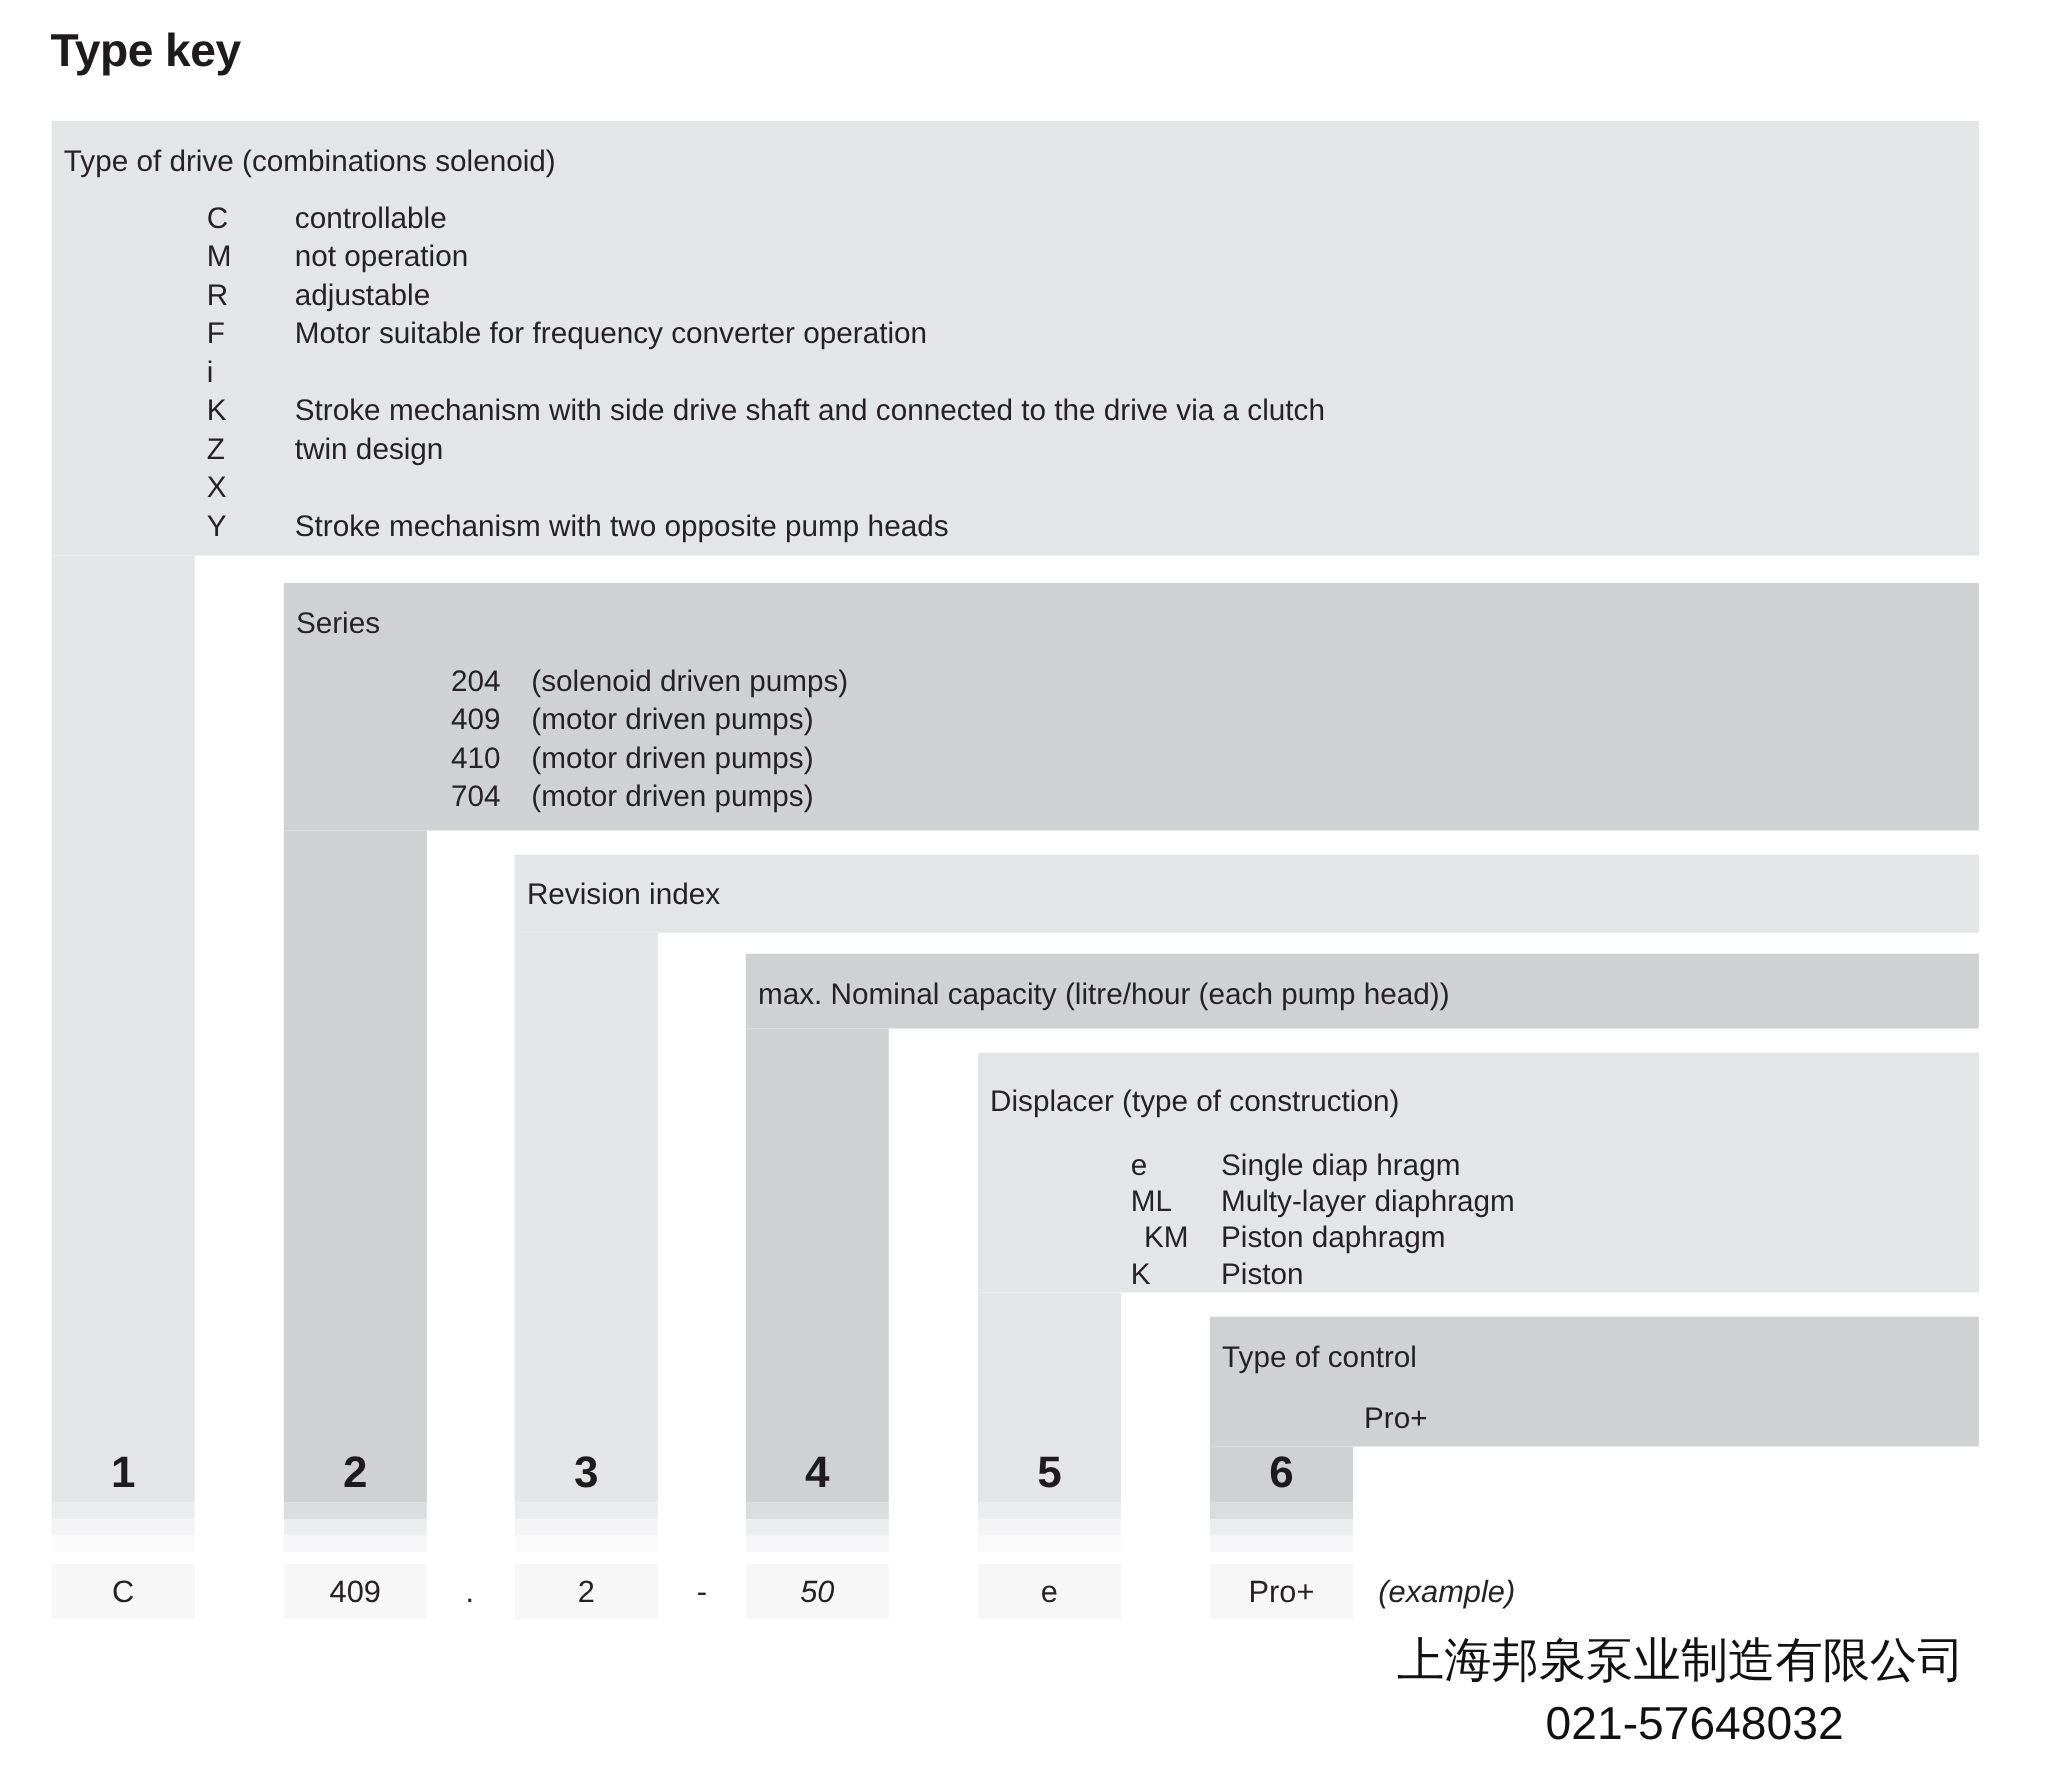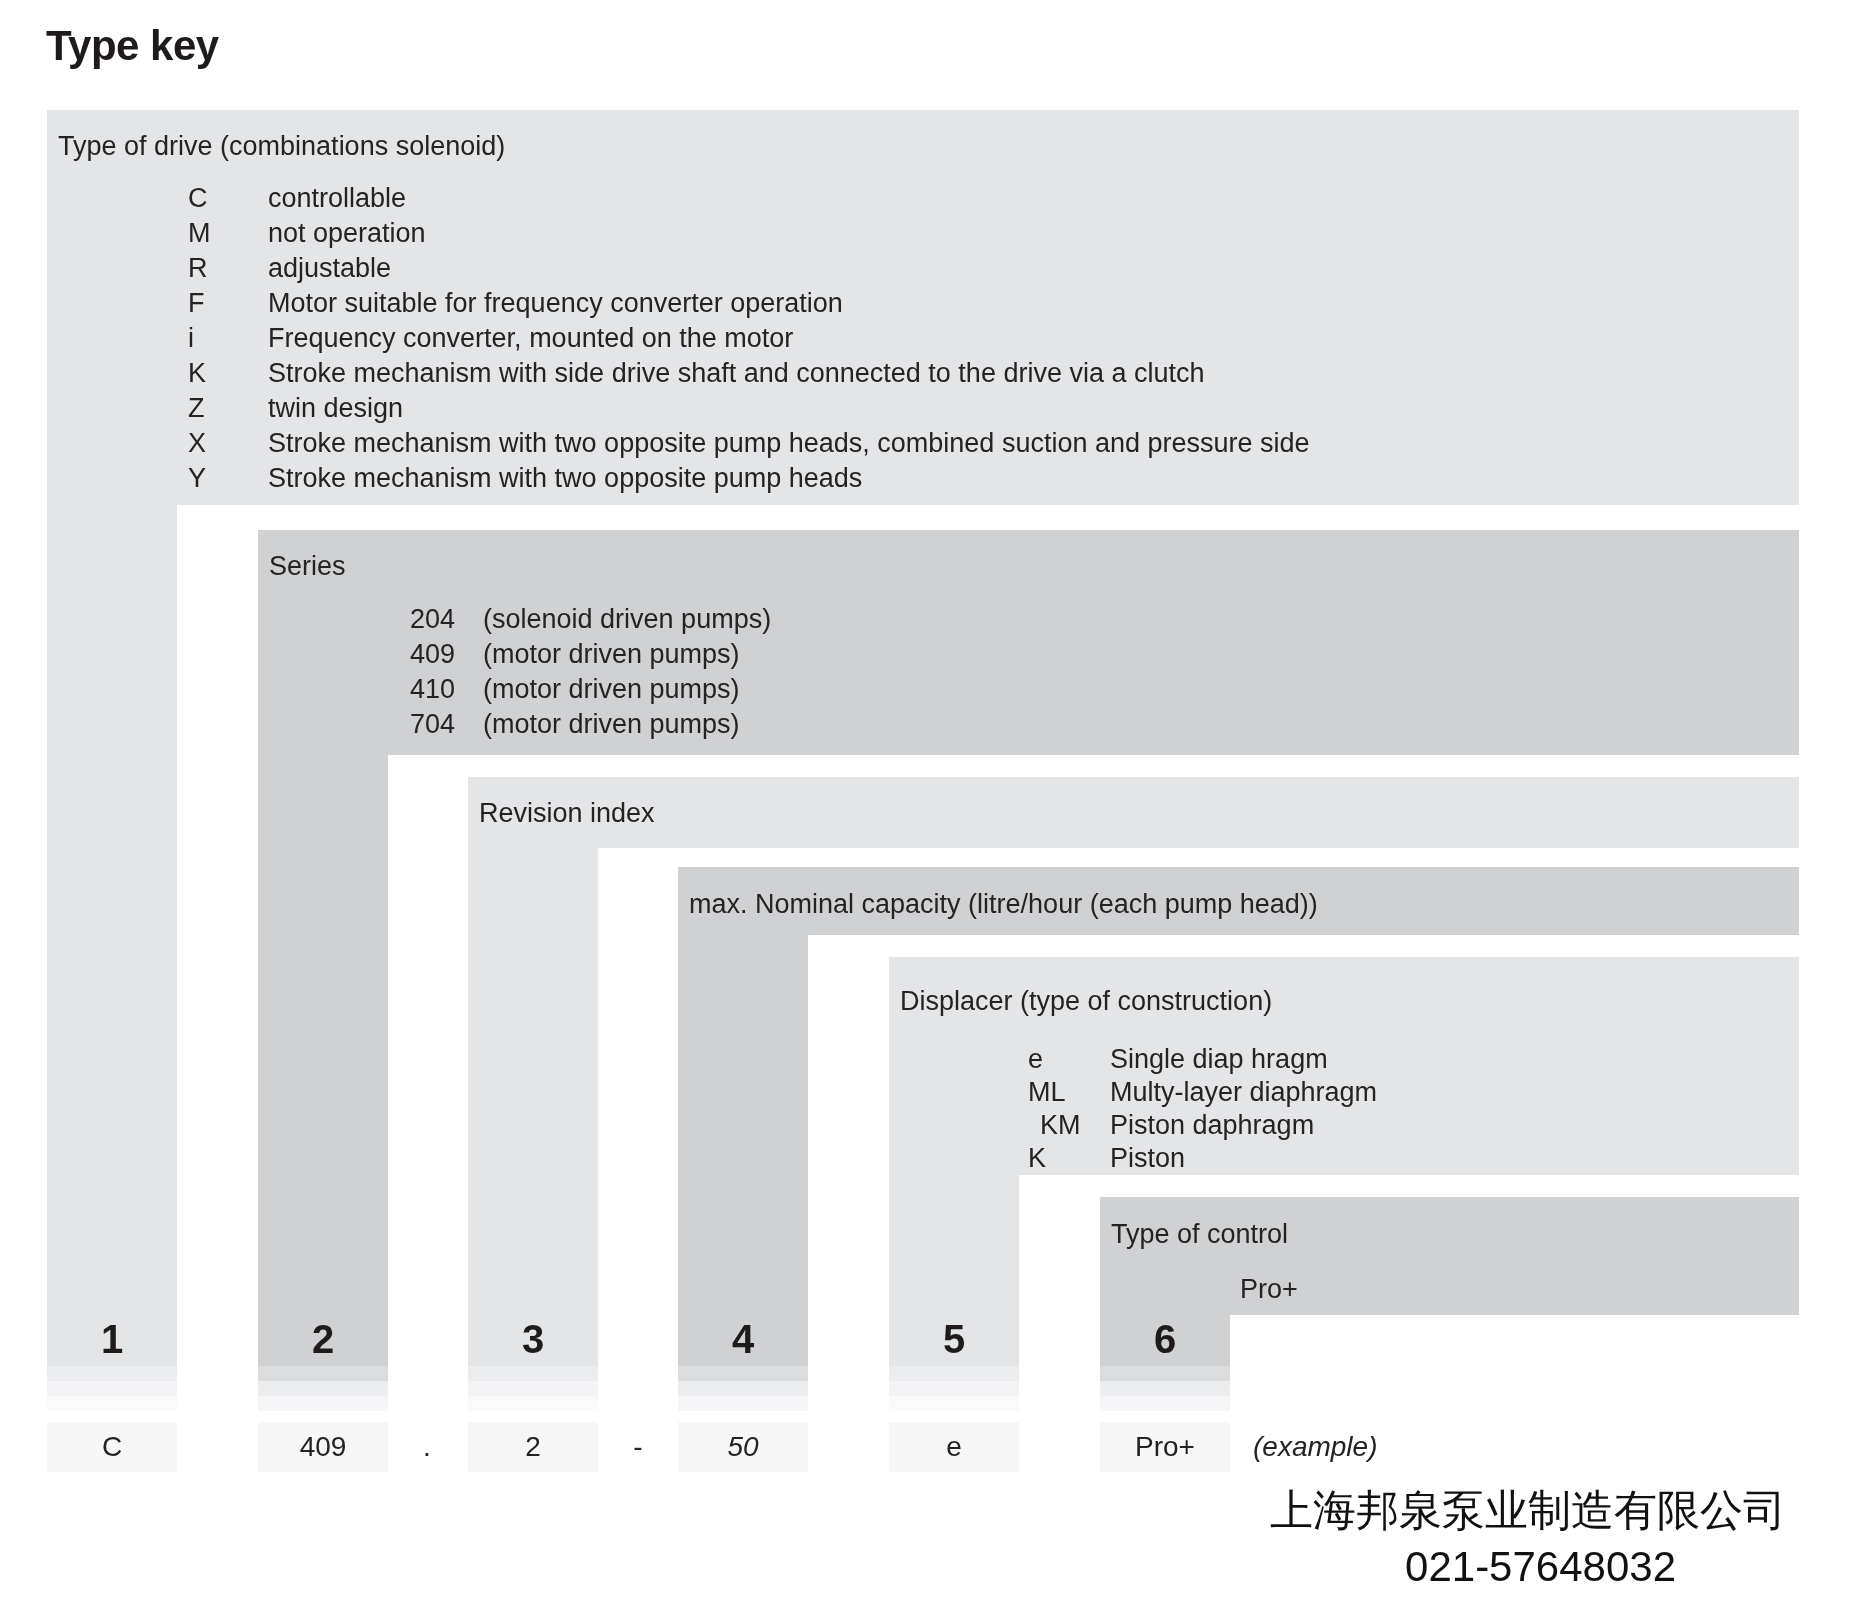--- a/index.html
+++ b/index.html
@@ -65,27 +65,25 @@
 
   <div class="code" style="left:188px;top:183px;">C</div>
   <div class="desc" style="left:268px;top:183px;">controllable</div>
   <div class="code" style="left:188px;top:218px;">M</div>
   <div class="desc" style="left:268px;top:218px;">not operation</div>
   <div class="code" style="left:188px;top:253px;">R</div>
   <div class="desc" style="left:268px;top:253px;">adjustable</div>
   <div class="code" style="left:188px;top:288px;">F</div>
   <div class="desc" style="left:268px;top:288px;">Motor suitable for frequency converter operation</div>
   <div class="code" style="left:188px;top:323px;">i</div>
-  <div class="desc" style="left:268px;top:323px;">Frequency converter, mounted on the motor</div>
   <div class="code" style="left:188px;top:358px;">K</div>
   <div class="desc" style="left:268px;top:358px;">Stroke mechanism with side drive shaft and connected to the drive via a clutch</div>
   <div class="code" style="left:188px;top:393px;">Z</div>
   <div class="desc" style="left:268px;top:393px;">twin design</div>
   <div class="code" style="left:188px;top:428px;">X</div>
-  <div class="desc" style="left:268px;top:428px;">Stroke mechanism with two opposite pump heads, combined suction and pressure side</div>
   <div class="code" style="left:188px;top:463px;">Y</div>
   <div class="desc" style="left:268px;top:463px;">Stroke mechanism with two opposite pump heads</div>
 
   <div class="bh dark" style="left:258px;top:530px;width:1541px;height:225px;"></div>
   <div class="bc dark" style="left:258px;top:755px;height:611px;"></div>
   <div class="blabel" style="left:269px;top:551px;">Series</div>
 
   <div class="code num-right" style="left:365px;top:604px;">204</div>
   <div class="desc" style="left:483px;top:604px;">(solenoid driven pumps)</div>
   <div class="code num-right" style="left:365px;top:639px;">409</div>

